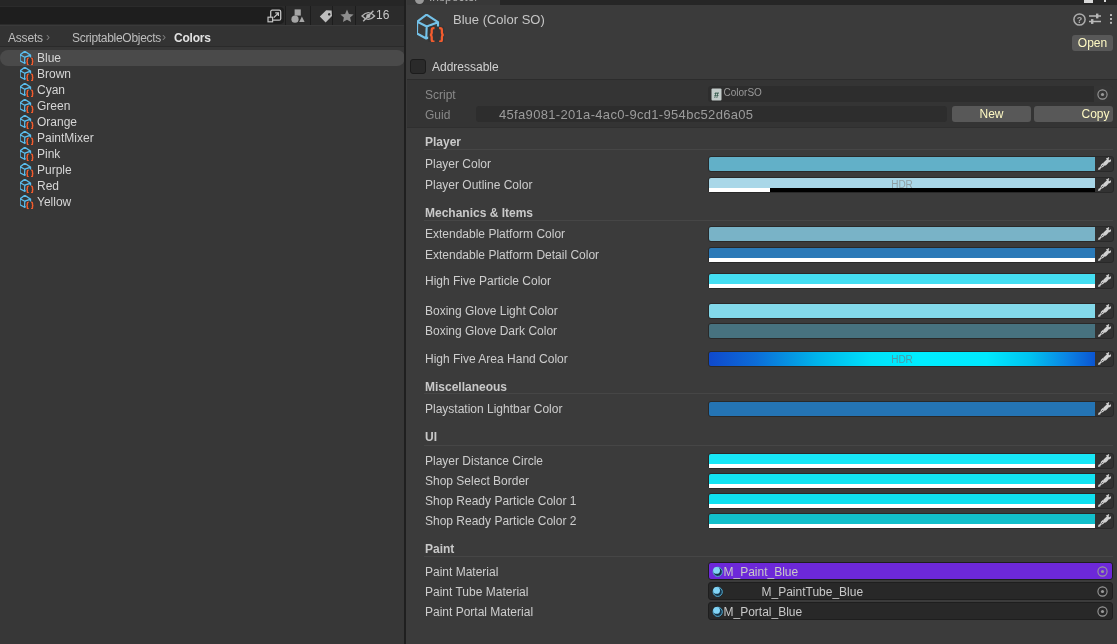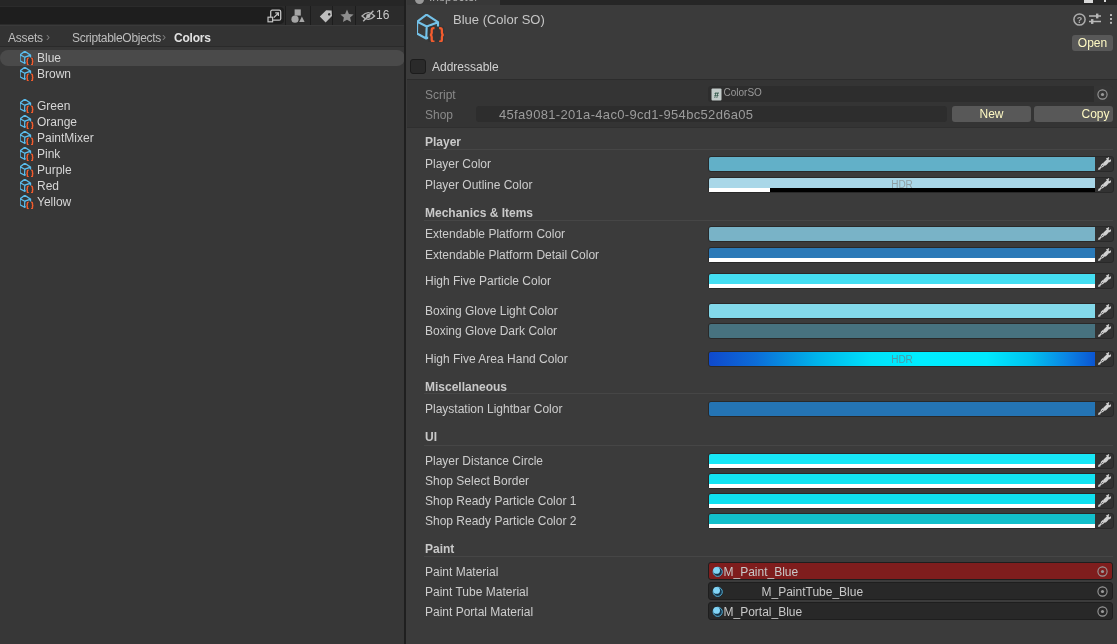--- a/index.html
+++ b/index.html
@@ -109,20 +109,26 @@
             <use href="#soiconS"></use>
           </svg>
           <span class="rowlbl">Blue</span>
         </div>
       <div class="row" style="top:19px;">
           <svg class="icn" viewBox="0 0 28 28">
             <use href="#soiconS"></use>
           </svg>
           <span class="rowlbl">Brown</span>
         </div>
+      <div class="row" style="top:35px;">
+          <svg class="icn" viewBox="0 0 28 28">
+            <use href="#soiconS"></use>
+          </svg>
+          <span class="rowlbl">Cyan</span>
+        </div>
       <div class="row" style="top:51px;">
           <svg class="icn" viewBox="0 0 28 28">
             <use href="#soiconS"></use>
           </svg>
           <span class="rowlbl">Green</span>
         </div>
       <div class="row" style="top:67px;">
           <svg class="icn" viewBox="0 0 28 28">
             <use href="#soiconS"></use>
           </svg>
@@ -198,21 +204,21 @@
       <div class="abs" style="right:0;top:0;width:19px;height:16px;background:#353535;border-radius:0 3px 3px 0;"></div>
       <svg class="abs" style="left:2.5px;top:1.5px;" width="11" height="13" viewBox="0 0 11 13">
         <rect x="0.5" y="0.5" width="10" height="12" rx="1" fill="#c3cbc9"></rect>
         <text x="5.5" y="9.8" font-size="9" font-weight="bold" fill="#204a3a" text-anchor="middle" font-family="Liberation Sans">#</text>
       </svg>
       <div class="abs" style="left:15.5px;top:1px;font-size:10px;color:#9a9a9a;">ColorSO</div>
       <svg class="abs" style="left:389px;top:2.5px;" width="11" height="11" viewBox="0 0 11 11">
           <use href="#picker"></use>
         </svg>
     </div>
-    <div class="dlbl" style="top:107px;">Shop</div>
+    <div class="dlbl" style="top:107px;">Guid</div>
     <div class="abs" style="left:69px;top:106px;width:471px;height:16px;background:#2d2d2d;border-radius:3px;">
       <div class="abs" style="left:23px;top:1px;font-size:13px;letter-spacing:0.32px;color:#9c9c9c;">45fa9081-201a-4ac0-9cd1-954bc52d6a05</div>
     </div>
     <div class="btn" style="left:545px;top:106px;width:79px;height:16px;">New</div>
     <div class="btn" style="left:627px;top:106px;width:79px;height:16px;padding-left:44px;">Copy</div>
 
     <div class="hdr" style="top:135px;">Player</div>
     <div class="hline" style="top:149px;"></div>
     <div class="lbl" style="top:156px;">Player Color</div>
     <div class="bar" style="top:156px;">
@@ -329,21 +335,21 @@
           <div class="strip" style="background:#fff;"></div>
         </div>
       </div>
     <svg class="drop" style="top:514px;" viewBox="0 0 14 14">
         <use href="#dropper"></use>
       </svg>
 
     <div class="hdr" style="top:542px;">Paint</div>
     <div class="hline" style="top:556px;"></div>
     <div class="lbl" style="top:564px;">Paint Material</div>
-    <div class="abs objf" style="left:301px;top:562px;width:405px;height:18px;background:#7f1d1d;border:1px solid #1e1e1e;border-radius:3px;">
+    <div class="abs objf" style="left:301px;top:562px;width:405px;height:18px;background:#6d28d9;border:1px solid #1e1e1e;border-radius:3px;">
       <svg class="abs" style="left:2.5px;top:3px;" width="12" height="12" viewBox="0 0 12 12">
           <circle cx="5.7" cy="5.8" r="4.6" fill="#16344a" stroke="#4fadd5" stroke-width="1"></circle>
           <circle cx="4.6" cy="4.4" r="3.4" fill="#82d4f5"></circle>
         </svg>
       <div class="abs" style="left:14.5px;top:1.5px;font-size:12px;color:#c8c8c8;">M_Paint_Blue</div>
       <svg class="abs" style="left:388px;top:2.5px;" width="11" height="11" viewBox="0 0 11 11">
           <use href="#picker"></use>
         </svg>
     </div>
     <div class="lbl" style="top:584px;">Paint Tube Material</div>

